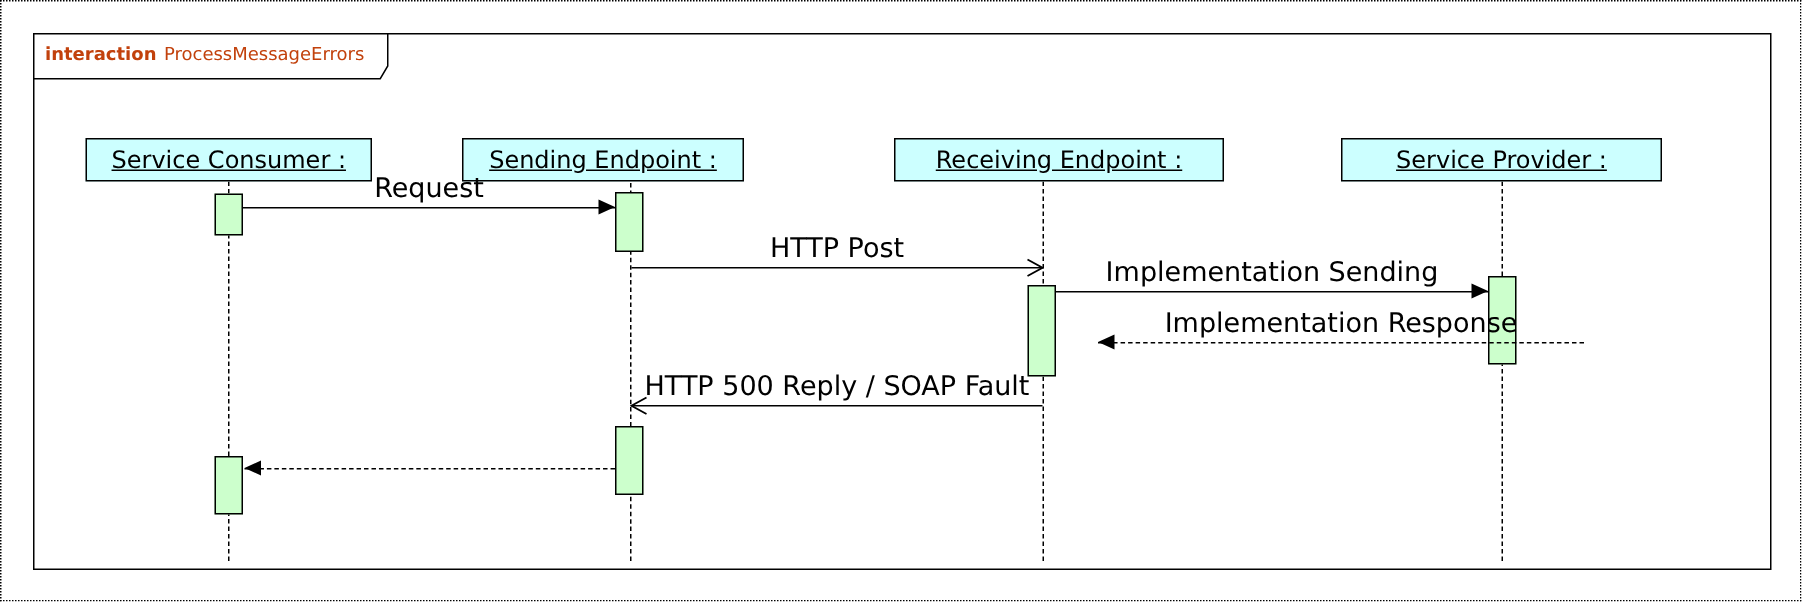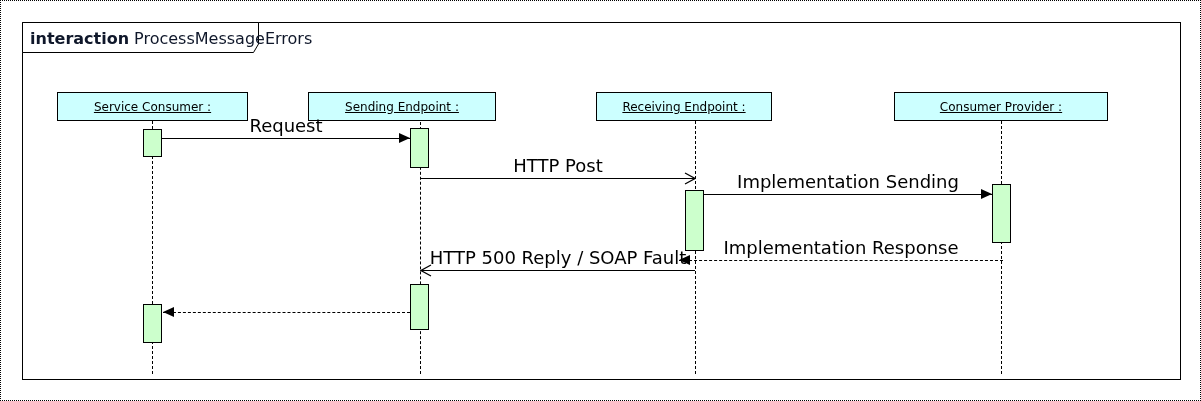--- a/index.html
+++ b/index.html
@@ -25,43 +25,43 @@
 
   .name-tab {
     position: absolute;
     left: 21px; top: 21px;
     width: 238px; height: 32px;
   }
   .name-tab svg { position: absolute; left: 0; top: 0; }
   .name-tab .tab-text {
     position: absolute;
     left: 8px; top: 7px;
-    font-size: 16px;
-    color: #0f172a;
+    font-size: 12px;
+    color: #c2410c;
     white-space: nowrap;
   }
   .kw { font-weight: bold; margin-right: 5px; }
 
   .lifeline {
     position: absolute;
     width: 0;
     border-left: 1px dashed #000;
   }
 
   .head {
     position: absolute;
     height: 29px;
     background: var(--lifeline-head-fill, #ccffff);
     border: 1px solid #000;
     display: flex;
     align-items: center;
     justify-content: center;
   }
   .head span {
-    font-size: 12px;
+    font-size: 16px;
     color: #000;
     text-decoration: underline;
     white-space: nowrap;
   }
 
   .activation {
     position: absolute;
     width: 19px;
     background: var(--activation-fill, #ccffcc);
     border: 1px solid #000;
@@ -125,25 +125,25 @@
   <div class="lifeline" style="left:419px; top:121px; height:252px;"></div>
   <div class="lifeline" style="left:694px; top:120px; height:253px;"></div>
   <div class="lifeline" style="left:1000px; top:120px; height:253px;"></div>
 
   <div class="head" style="left:56px; top:91px; width:191px;">
     <span>Service Consumer :</span>
   </div>
   <div class="head" style="left:307px; top:91px; width:188px;">
     <span>Sending Endpoint :</span>
   </div>
-  <div class="head" style="left:595px; top:91px; width:176px;">
+  <div class="head" style="left:595px; top:91px; width:220px;">
     <span>Receiving Endpoint :</span>
   </div>
   <div class="head" style="left:893px; top:91px; width:214px;">
-    <span>Consumer Provider :</span>
+    <span>Service Provider :</span>
   </div>
 
   <div class="activation" style="left:142px; top:128px; height:28px;"></div>
   <div class="activation" style="left:409px; top:127px; height:40px;"></div>
   <div class="activation" style="left:684px; top:189px; height:61px;"></div>
   <div class="activation" style="left:991px; top:183px; height:59px;"></div>
   <div class="activation" style="left:409px; top:283px; height:46px;"></div>
   <div class="activation" style="left:142px; top:303px; height:39px;"></div>
 
   <div class="msg" style="left:161px; top:122px; width:248px;">
@@ -156,21 +156,21 @@
     <svg class="ah-svg open-right" viewBox="0 0 13 13">
         <polyline points="2,1 12,6.5 2,12"></polyline>
       </svg>
   </div>
 
   <div class="msg" style="left:703px; top:178px; width:288px;">
     <span class="msg-label">Implementation Sending</span>
     <span class="ah filled-right"></span>
   </div>
 
-  <div class="msg dashed" style="left:678px; top:212px; width:324px;margin-top:32px;">
+  <div class="msg dashed" style="left:731px; top:212px; width:324px;">
     <span class="msg-label">Implementation Response</span>
     <span class="ah filled-left"></span>
   </div>
 
   <div class="msg" style="left:420px; top:254px; width:274px;">
     <span class="msg-label">HTTP 500 Reply / SOAP Fault</span>
     <svg class="ah-svg open-left" viewBox="0 0 13 13">
         <polyline points="11,1 1,6.5 11,12"></polyline>
       </svg>
   </div>

